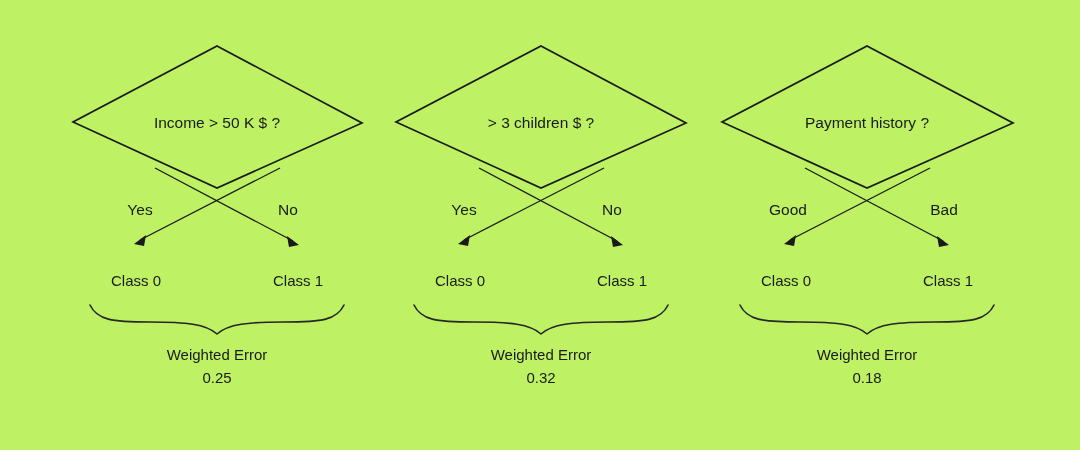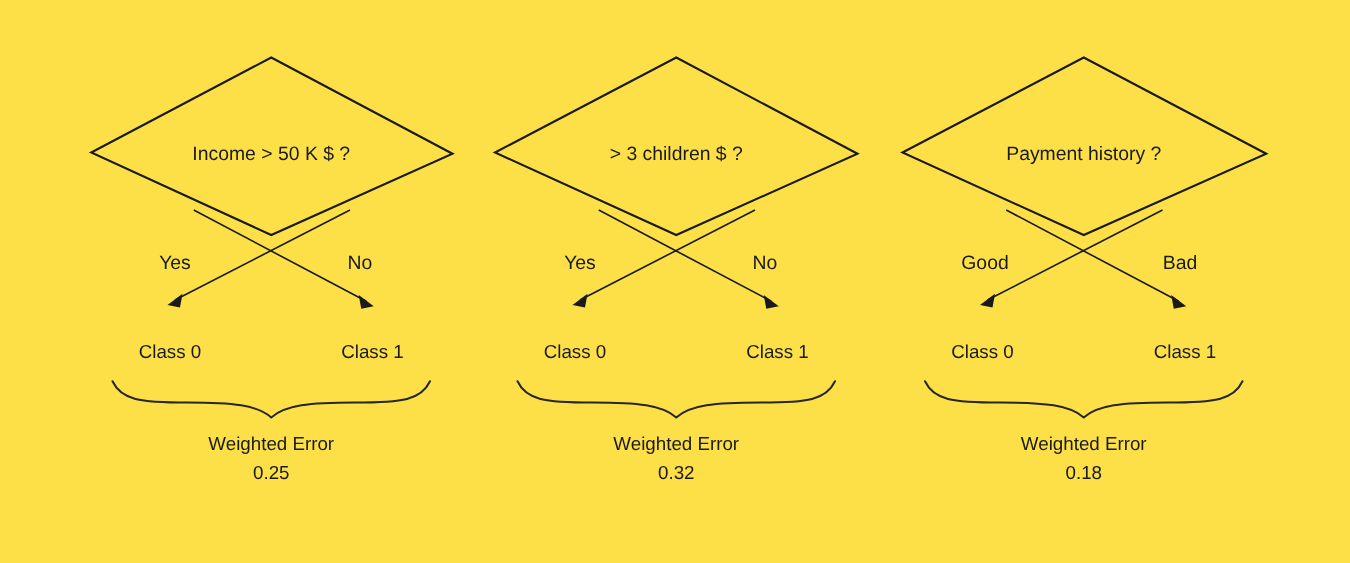--- a/index.html
+++ b/index.html
@@ -11,21 +11,21 @@
     width: 1080px;
     height: 450px;
     overflow: hidden;
     font-family: "Liberation Sans", sans-serif;
     color: #1a1a1a;
   }
   #canvas {
     position: relative;
     width: 1080px;
     height: 450px;
-    background: #fde047;
+    background: #bef264;
   }
   #figure-svg {
     position: absolute;
     left: 0;
     top: 0;
     width: 1080px;
     height: 450px;
   }
   .stump-shape {
     fill: none;

